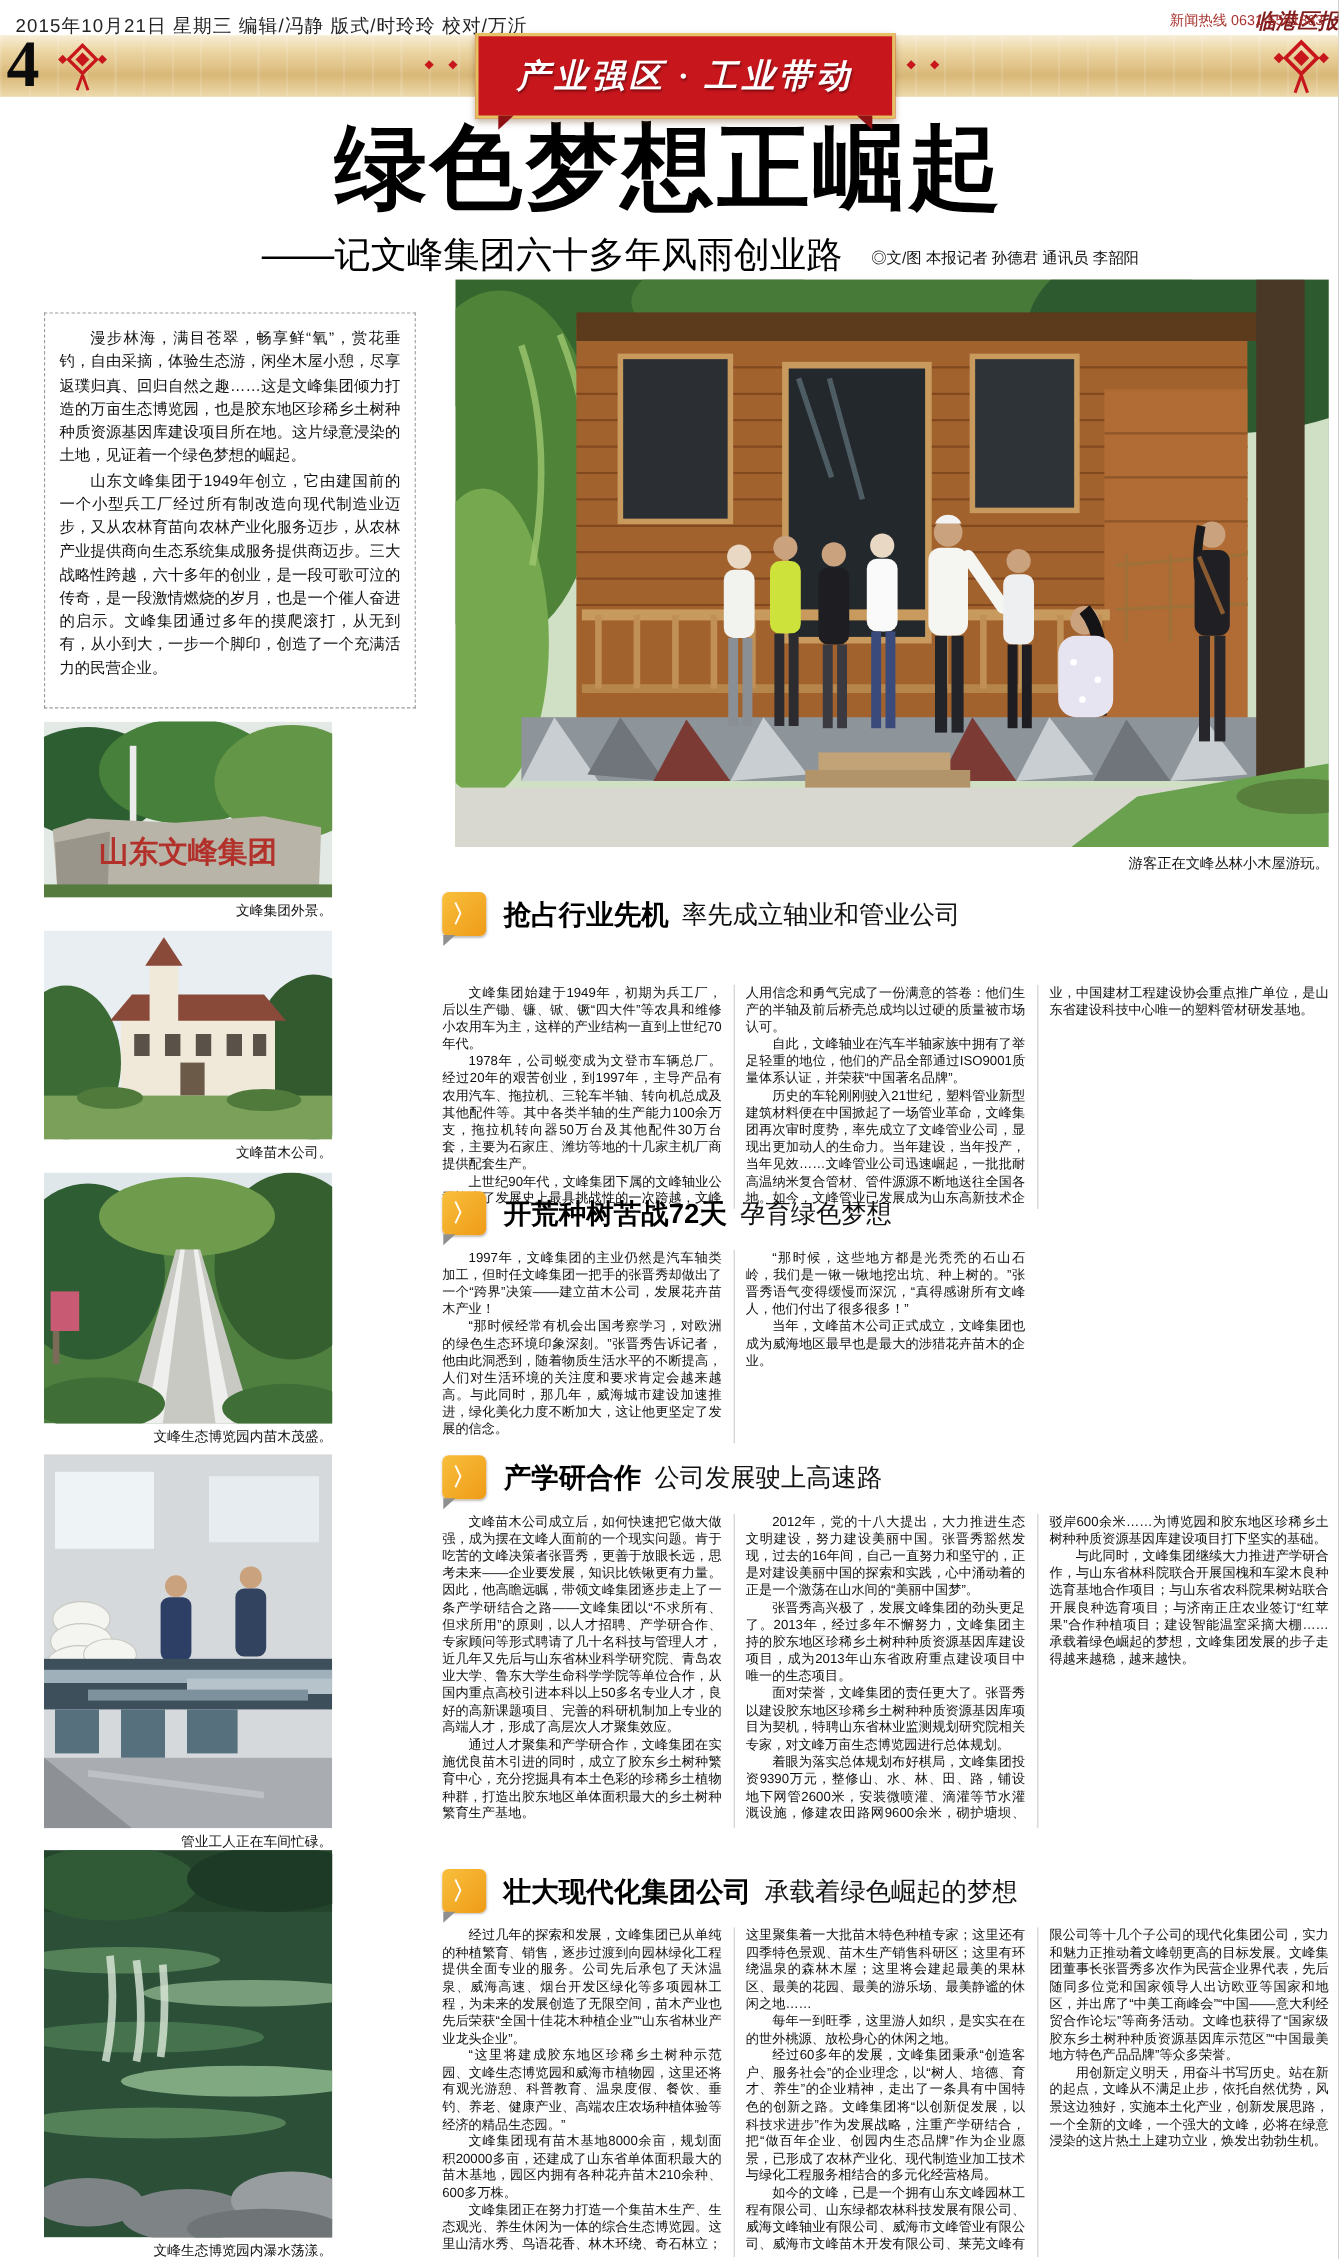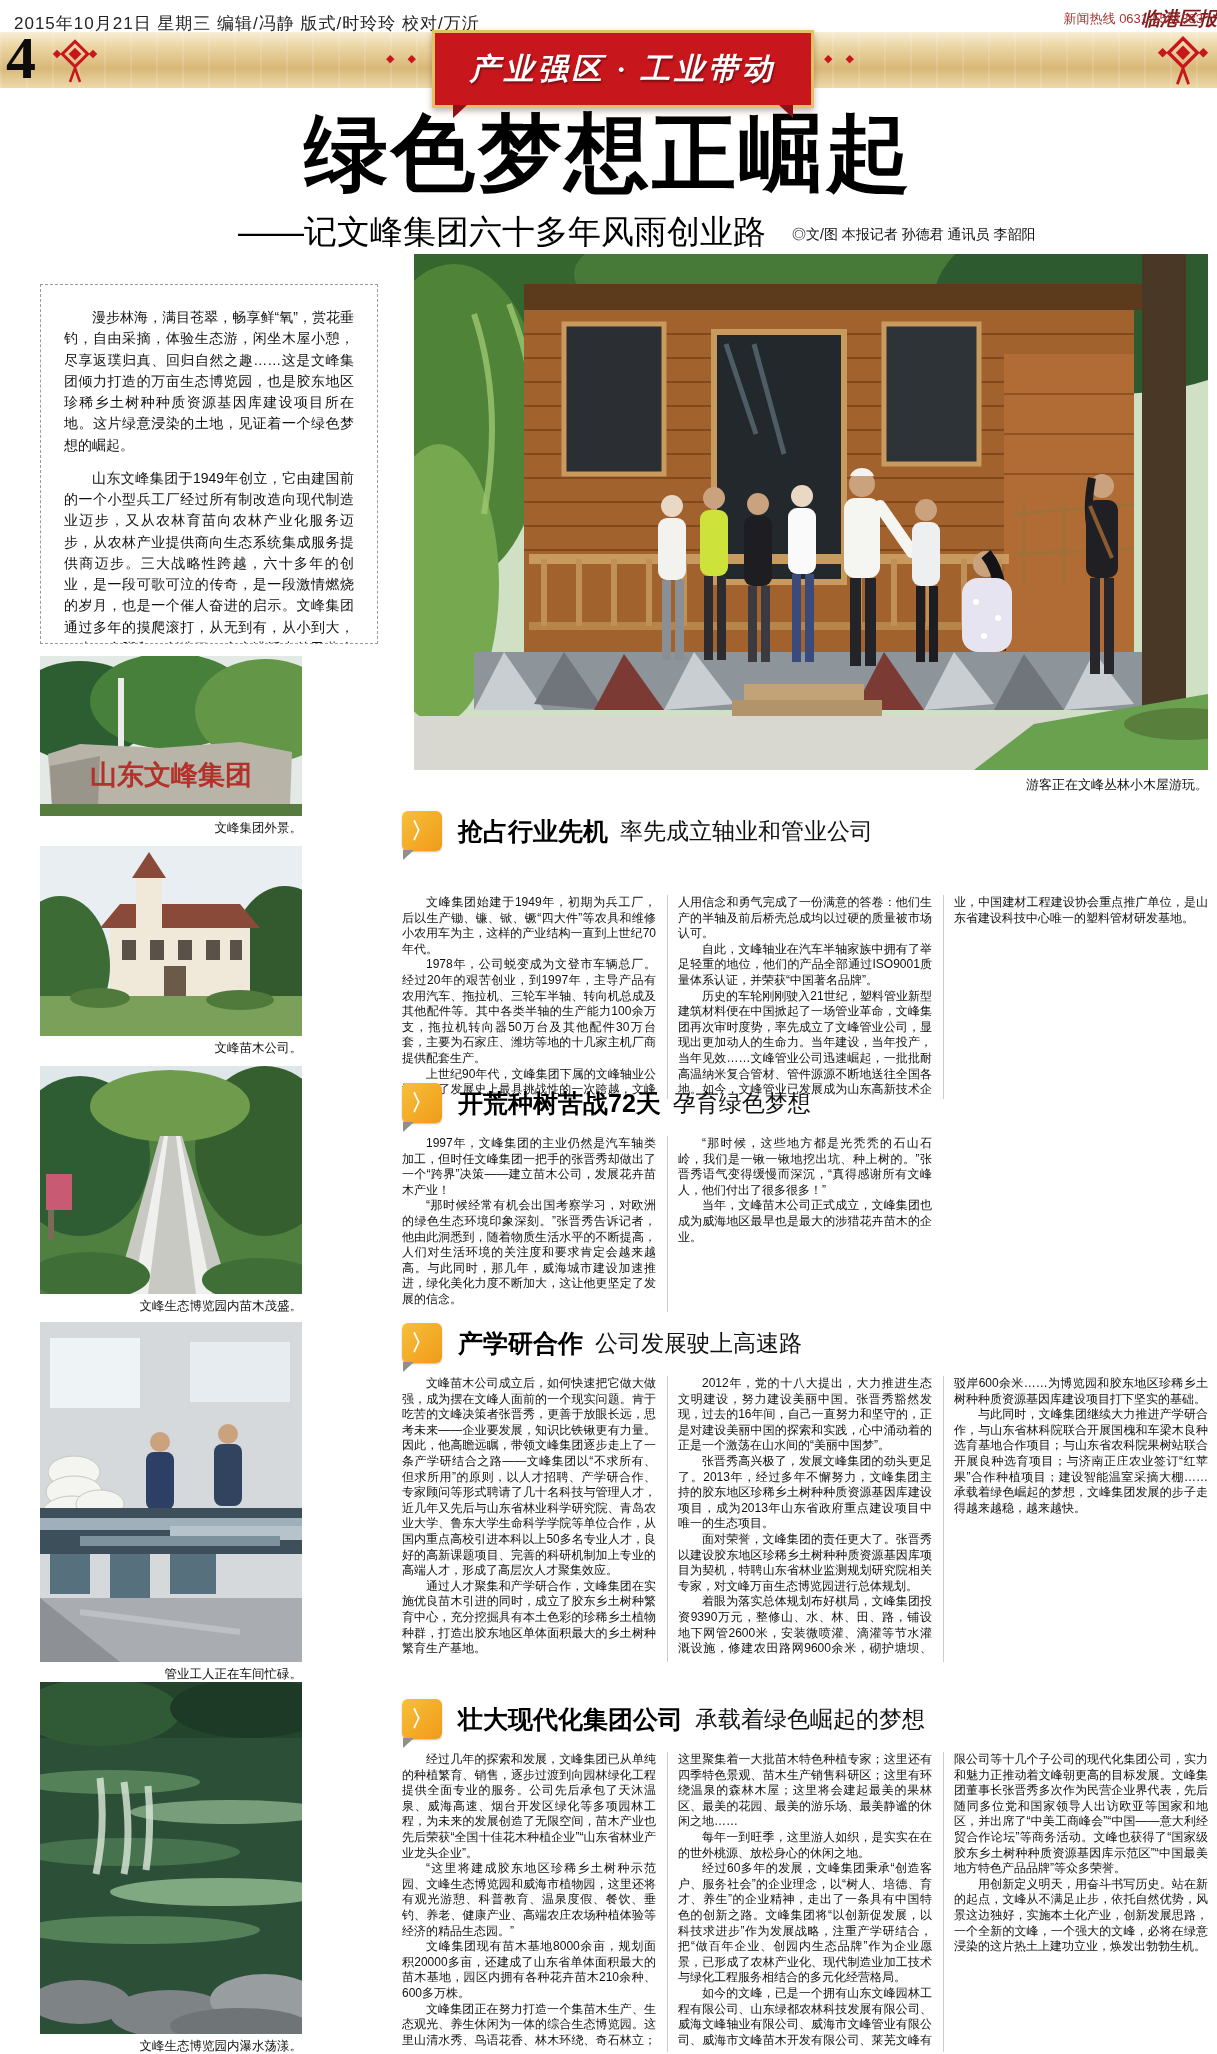--- a/index.html
+++ b/index.html
@@ -35,21 +35,21 @@
 
   
   .headline{position:absolute;top:106px;left:0;width:100%;text-align:center;font-size:84px;
             line-height:96px;font-weight:900;color:#000;font-family:"Liberation Serif",serif;letter-spacing:3px;}
   .sub-title{position:absolute;top:210px;left:238px;font-size:33px;color:#000;white-space:nowrap;}
   .byline{position:absolute;top:226px;left:792px;font-size:14px;color:#111;white-space:nowrap;}
 
   
   .intro{position:absolute;top:284px;left:40px;width:338px;height:360px;border:1px dashed #9c9c9c;
          box-sizing:border-box;padding:10px 11px;font-size:14px;line-height:1.52;text-align:justify;overflow:hidden;}
-  .intro p{margin:12px;text-indent:2em;}
+  .intro p{margin:2px;text-indent:2em;}
   .sidep{position:absolute;left:40px;width:262px;}
   .sidep svg{display:block;width:262px;}
   .side-cap{width:262px;text-align:right;font-size:12.5px;color:#111;margin-top:4px;}
 
   
   .mainphoto{position:absolute;top:254px;left:414px;width:794px;height:516px;overflow:hidden;background:#b9c6ae;}
   .mainphoto svg{display:block;}
   .main-cap{position:absolute;top:776px;left:414px;width:794px;text-align:right;font-size:13px;color:#111;}
 
   

